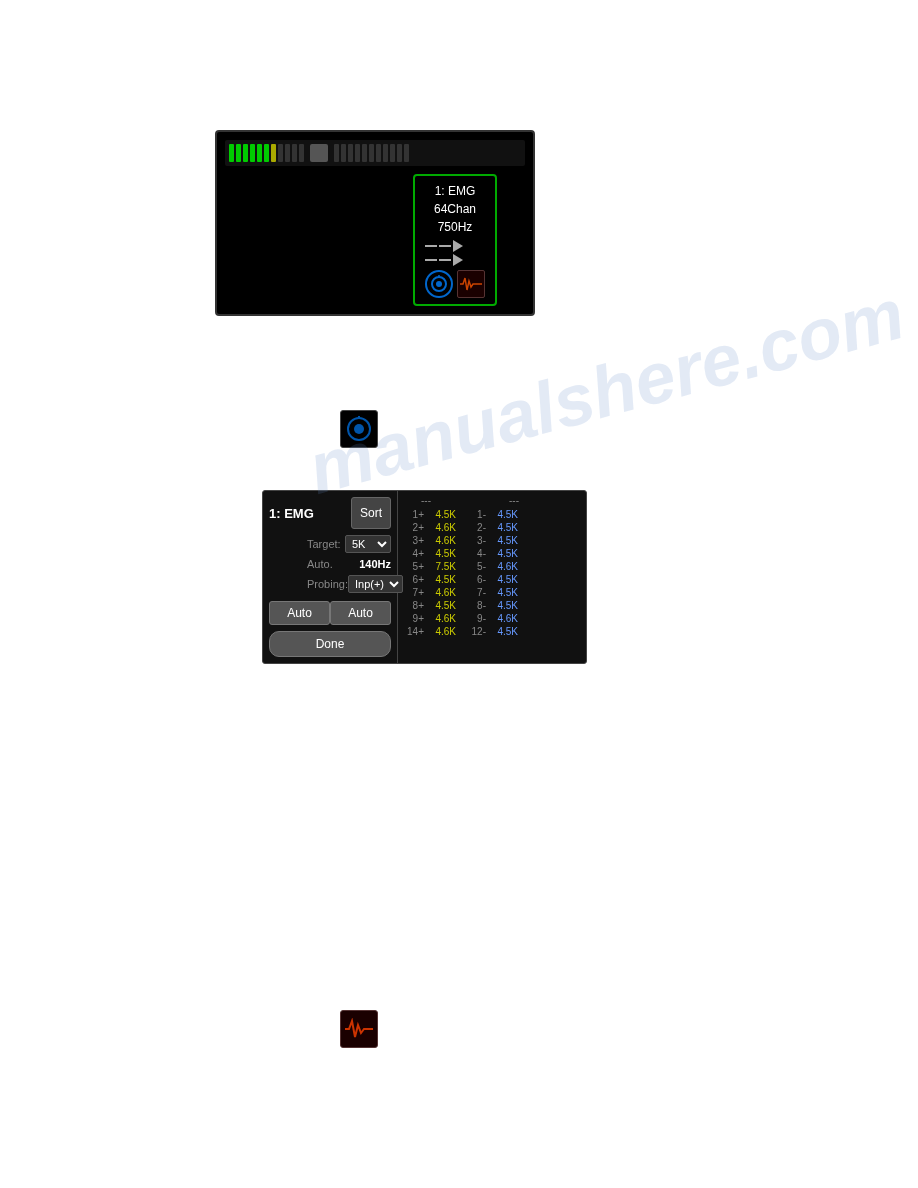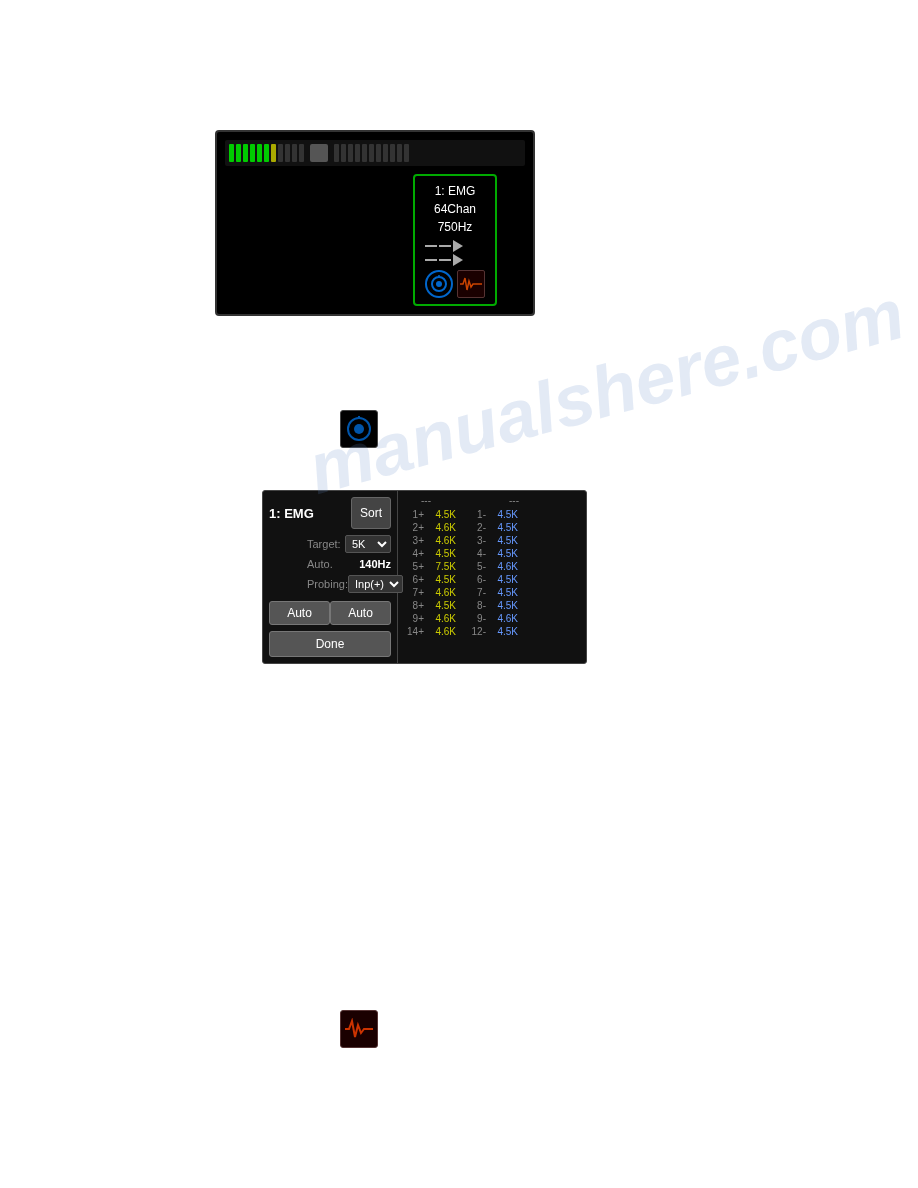--- a/index.html
+++ b/index.html
@@ -336,21 +336,21 @@
       padding: 4px 10px;
       font-size: 12px;
       cursor: pointer;
       flex: 1;
     }
 
     .btn-done {
       background: #555;
       color: #ffffff;
       border: 1px solid #777;
-      border-radius: 3px;
+      border-radius: 10px;
       padding: 5px;
       font-size: 12px;
       cursor: pointer;
       width: 100%;
       margin-top: 6px;
       text-align: center;
     }
 
     
     .imp-right {

